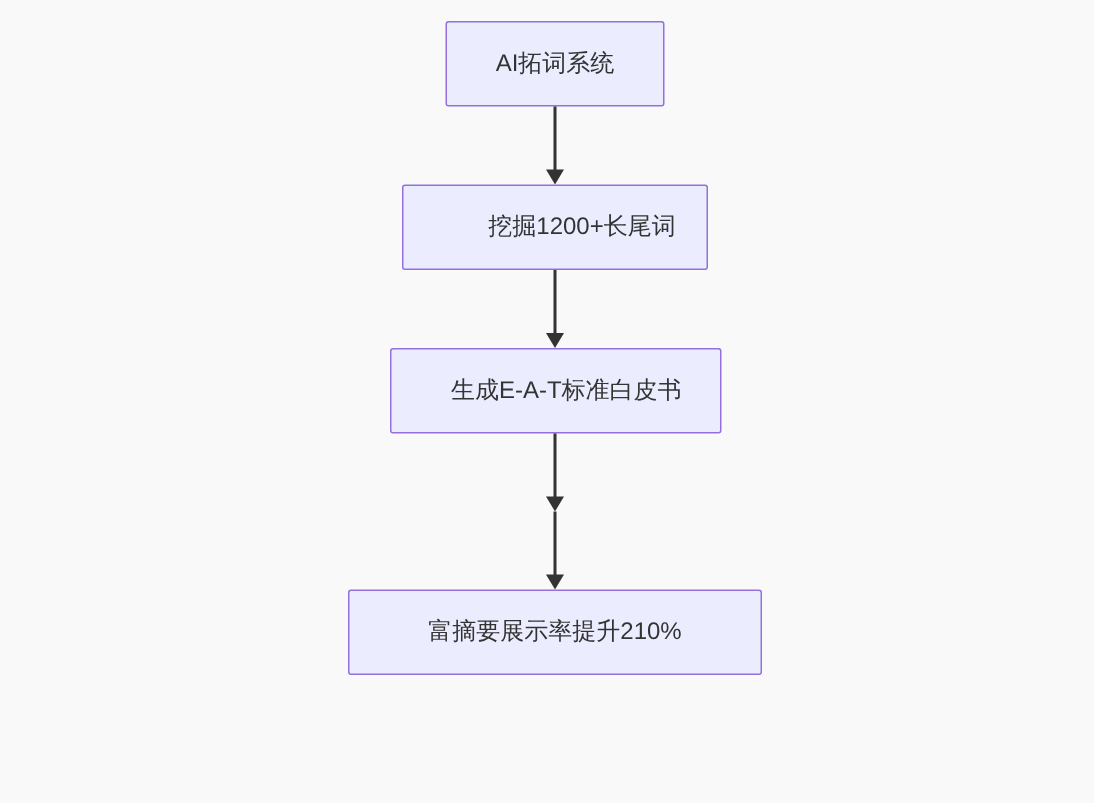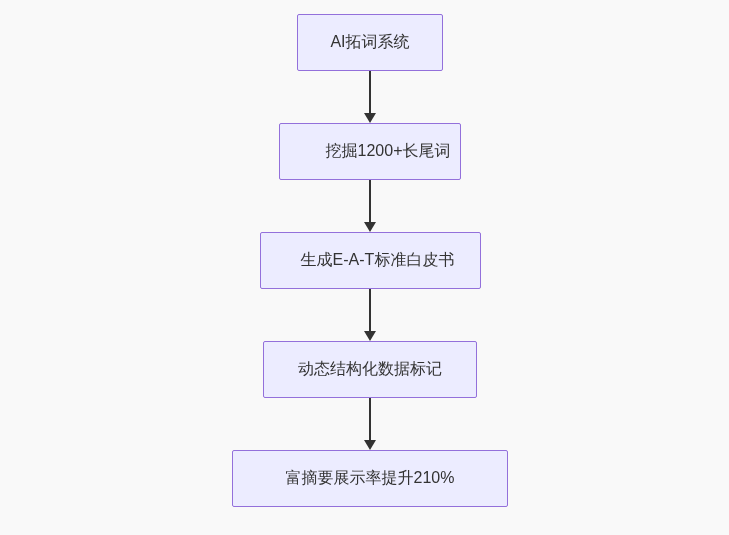--- a/index.html
+++ b/index.html
@@ -60,21 +60,21 @@
   .arrow-head {
     width: 0;
     height: 0;
     border-left: 6px solid transparent;
     border-right: 6px solid transparent;
     border-top: 10px solid #333333;
     margin-top: -1px;
   }
   
   .node.n0 { width: 146px; }
-  .node.n1 { width: 182px; padding-left: 36px; }
+  .node.n1 { width: 204px; padding-left: 36px; }
   .node.n2 { width: 221px; padding-left: 15px; }
   .node.n3 { width: 214px; }
   .node.n4 { width: 276px; }
 </style>
 </head>
 <body>
 
 <div class="canvas">
   <div class="flow">
 
@@ -98,23 +98,20 @@
 
     <div class="node n2">
       <span class="node-label">生成E-A-T标准白皮书</span>
     </div>
 
     <div class="arrow">
       <div class="arrow-line"></div>
       <div class="arrow-head"></div>
     </div>
 
-    <div class="node n3">
-      <span class="node-label">动态结构化数据标记</span>
-    </div>
 
     <div class="arrow">
       <div class="arrow-line"></div>
       <div class="arrow-head"></div>
     </div>
 
     <div class="node n4">
       <span class="node-label">富摘要展示率提升210%</span>
     </div>
 

